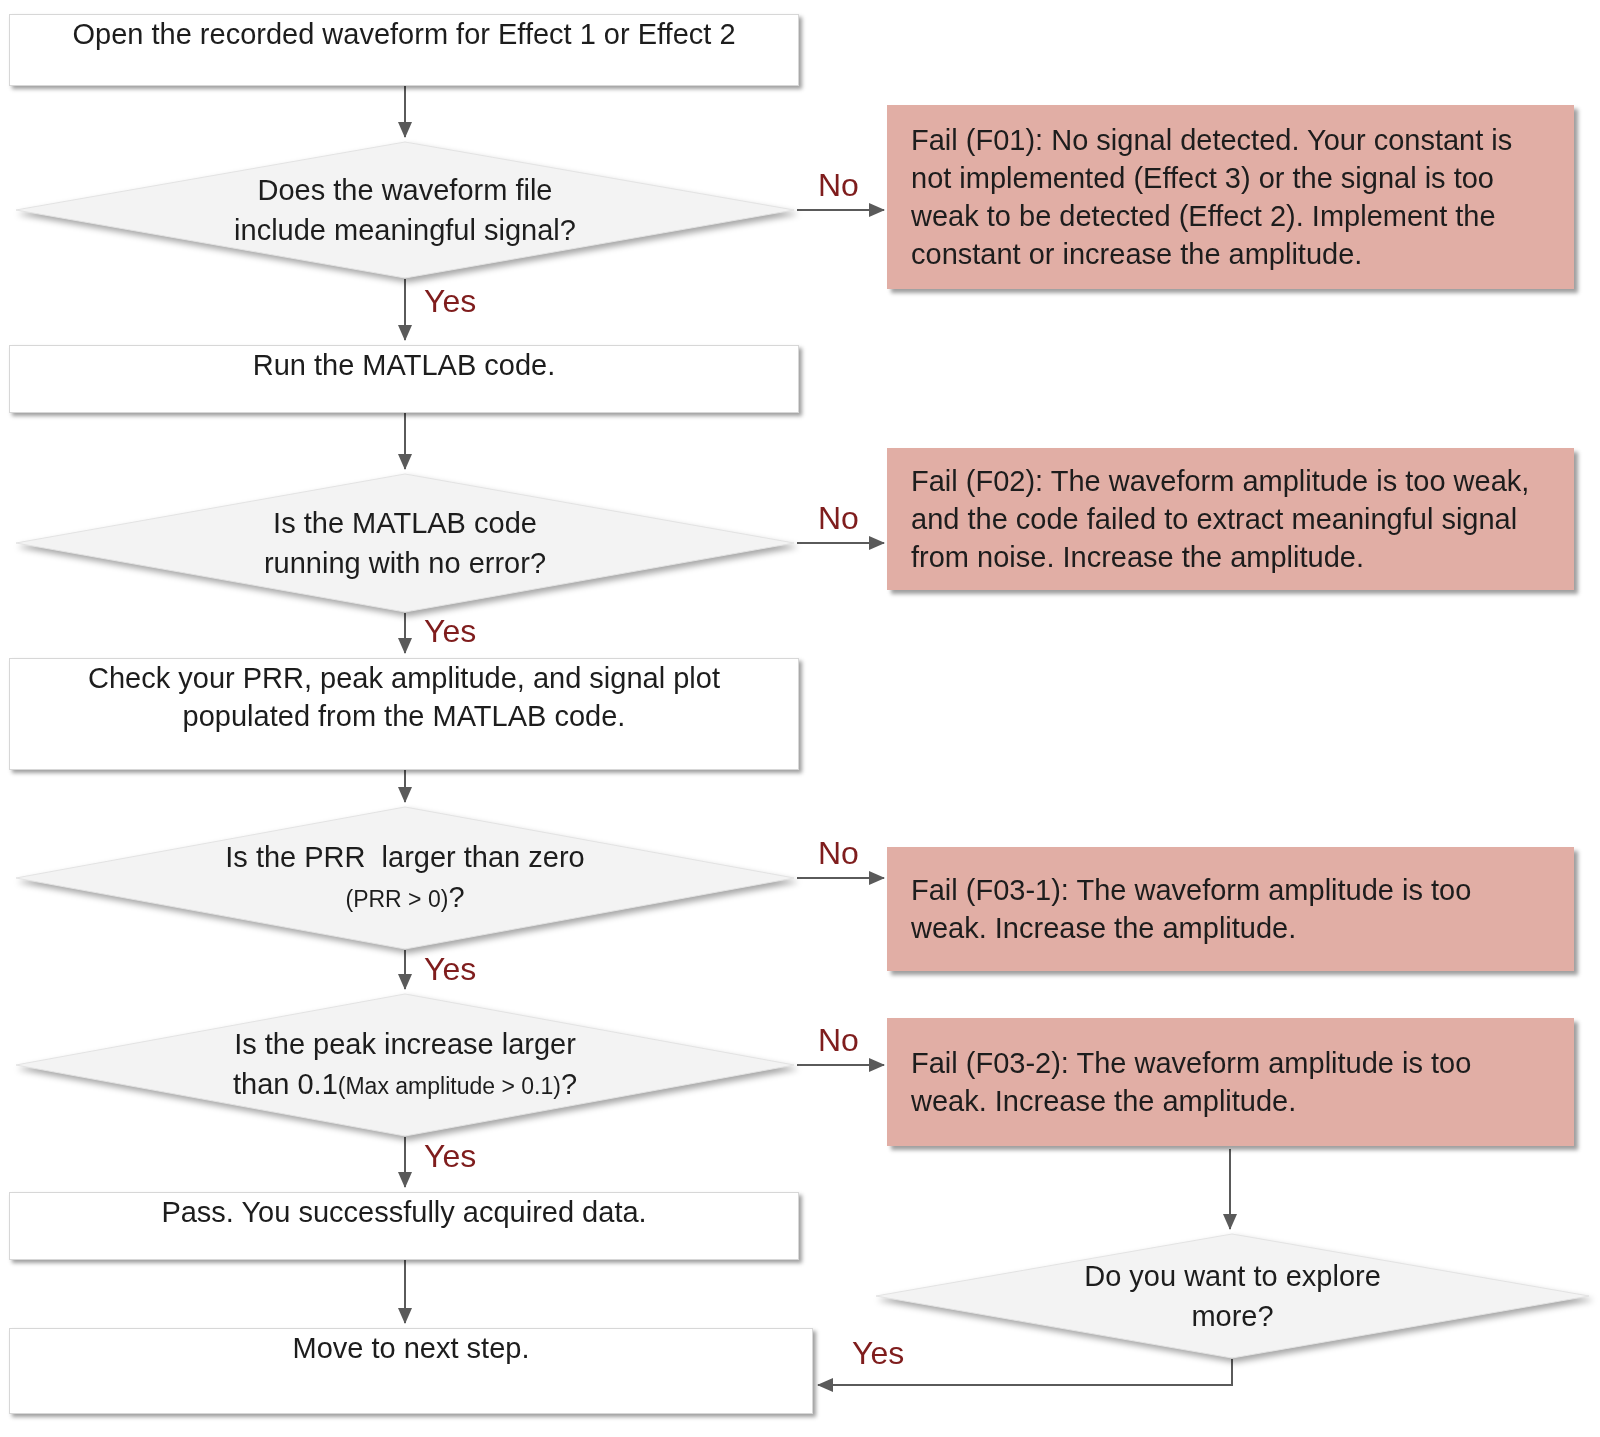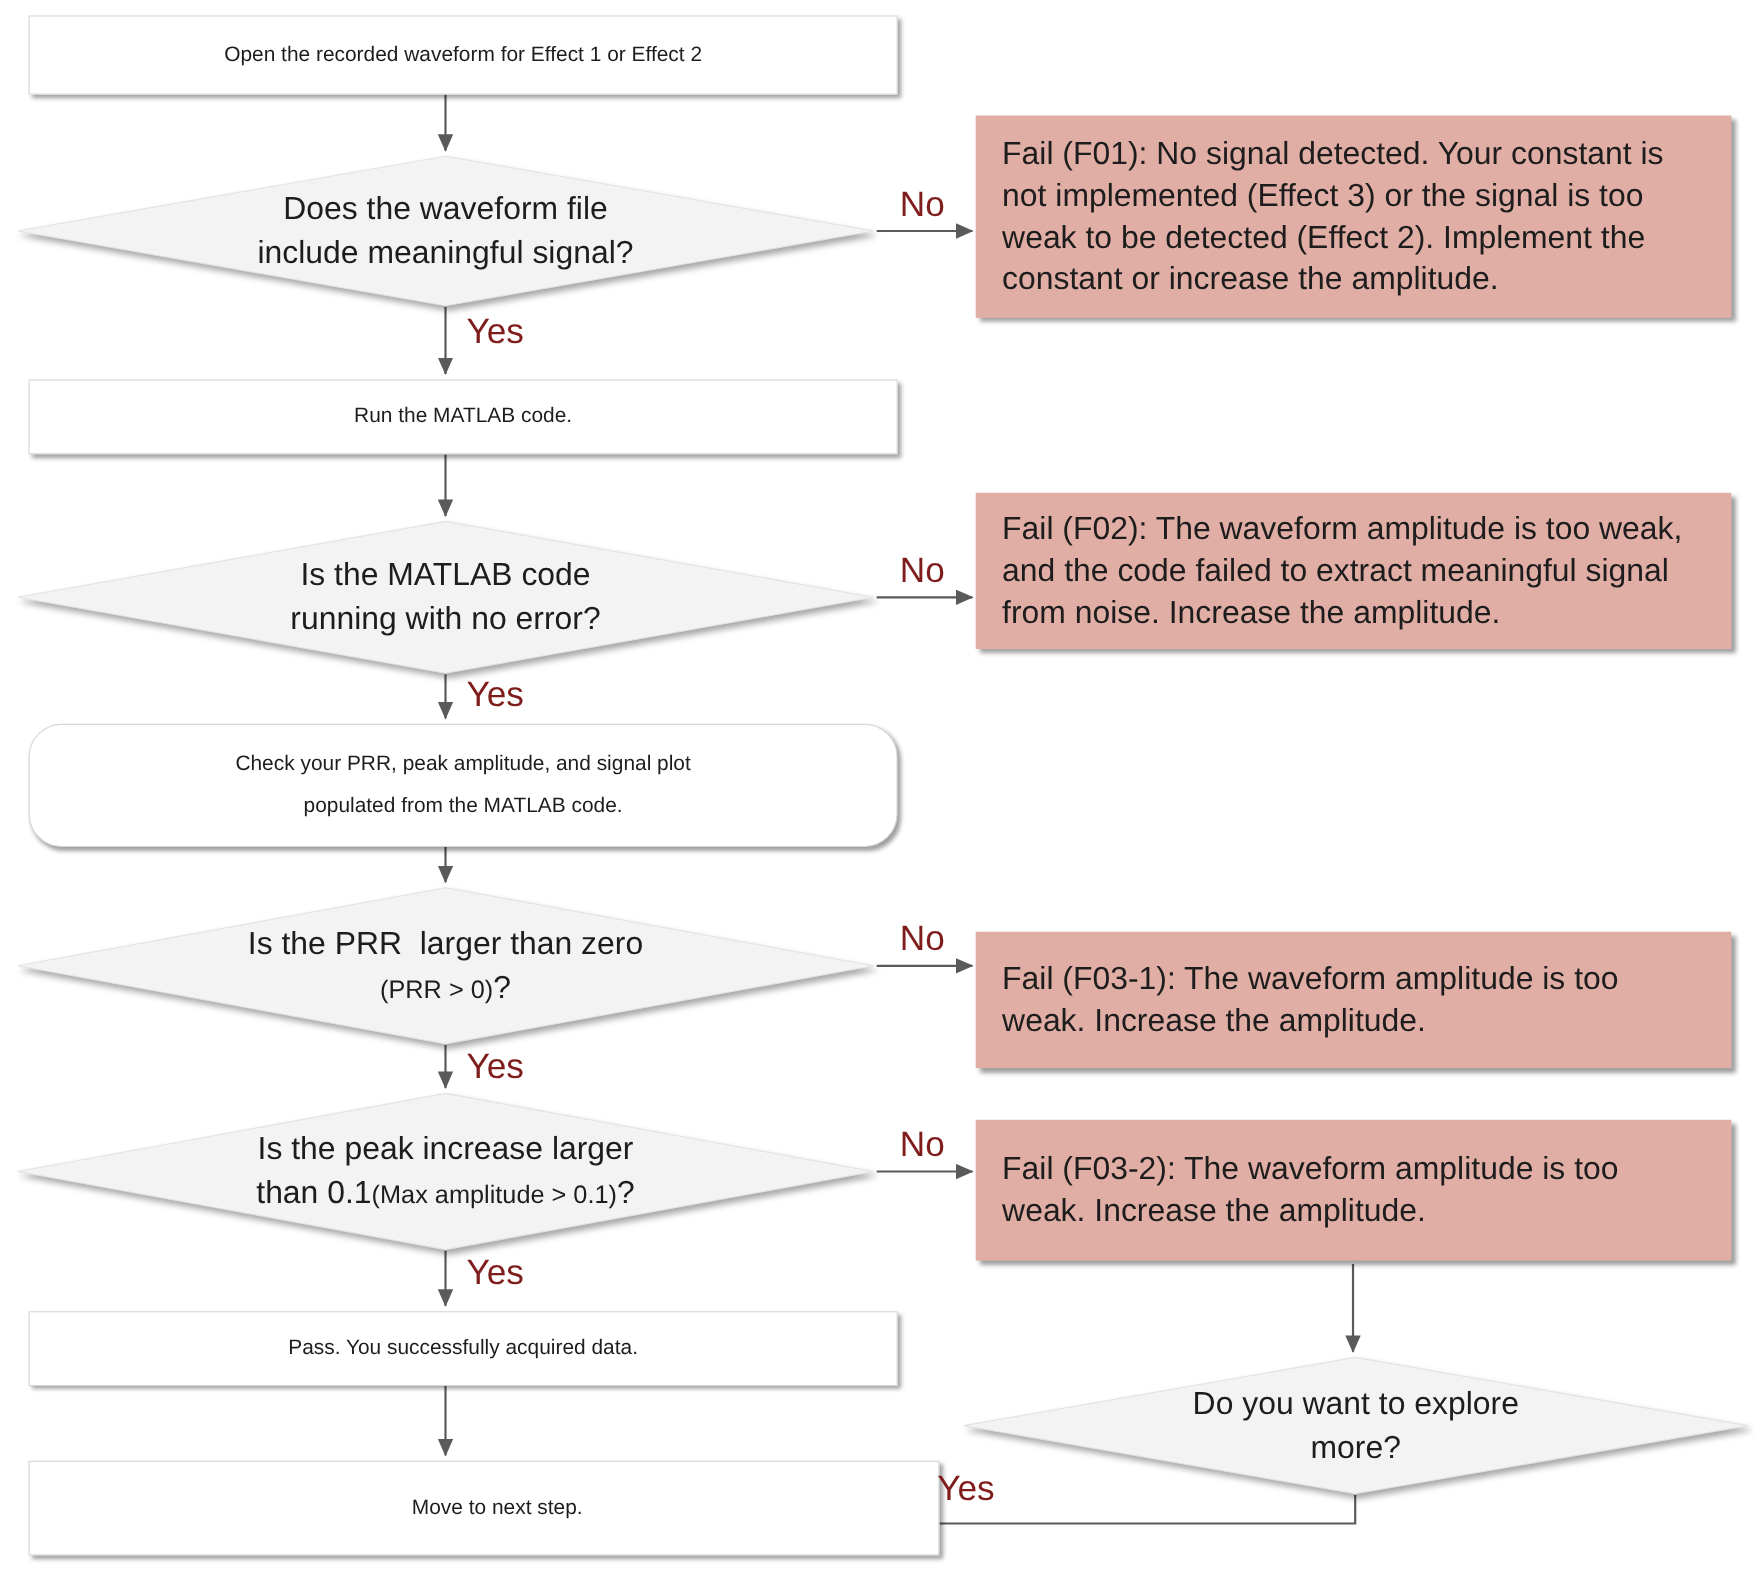--- a/index.html
+++ b/index.html
@@ -3,25 +3,25 @@
 <meta charset="utf-8">
 <style>
   html,body{margin:0;padding:0;background:#ffffff;}
   .canvas{
     position:relative;width:1600px;height:1437px;overflow:hidden;
     font-family:"Liberation Sans","DejaVu Sans",sans-serif;
     color:#1d1d1d;background:#ffffff;
   }
   .arrows{position:absolute;left:0;top:0;width:1600px;height:1437px;pointer-events:none;}
   .pbox{
-    position:absolute;left:26px;width:788px;
+    position:absolute;left:9px;width:788px;
     background:#ffffff;border:1px solid #d7d7d7;
     box-shadow:3px 3px 4px rgba(0,0,0,0.38);
-    display:flex;align-items:center;justify-content:center;
-    text-align:center;font-size:19px;line-height:38px;
+    display:flex;justify-content:center;
+    text-align:center;font-size:29px;line-height:38px;
   }
   .fbox{
     position:absolute;left:887px;width:687px;box-sizing:border-box;
     background:#e1aea5;box-shadow:4px 4px 4px rgba(0,0,0,0.38);
     font-size:29px;line-height:38px;text-align:left;
   }
   .fbox .inner{display:inline;}
   .b{font-weight:normal;}
   .diamond{position:absolute;}
   .diamond svg{position:absolute;left:0;top:0;filter:drop-shadow(3px 4px 3px rgba(0,0,0,0.35));}
@@ -65,34 +65,34 @@
   </svg>
 
   <div class="pbox" style="top:14px;height:70px;">
     <span>Open the recorded waveform for Effect 1 or Effect 2</span>
   </div>
 
   <div class="pbox" style="top:345px;height:66px;">
     <span>Run the MATLAB code.</span>
   </div>
 
-  <div class="pbox" style="top:658px;height:110px;border-radius:30px;">
+  <div class="pbox" style="top:658px;height:110px;">
     <span>
       <span>Check your PRR, peak amplitude, and signal plot</span><br>
       <span>populated from the MATLAB code.</span>
     </span>
   </div>
 
   <div class="pbox" style="top:1192px;height:66px;">
     <span>
       <span class="b">Pass.</span><span> You successfully acquired data.</span>
     </span>
   </div>
 
-  <div class="pbox" style="top:1328px;height:84px;width:802px;padding-left:24px;">
+  <div class="pbox" style="top:1328px;height:84px;width:802px;">
     <span>Move to next step.</span>
   </div>
 
   <div class="diamond" style="left:15px;top:141px;width:780px;height:138px;">
     <svg width="780" height="138" viewBox="0 0 780 138" preserveAspectRatio="none">
       <polygon points="390,1 779,69 390,137 1,69"></polygon>
     </svg>
     <div class="dtext">
       <span class="dline">Does the waveform file</span>
       <span class="dline">include meaningful signal?</span>

